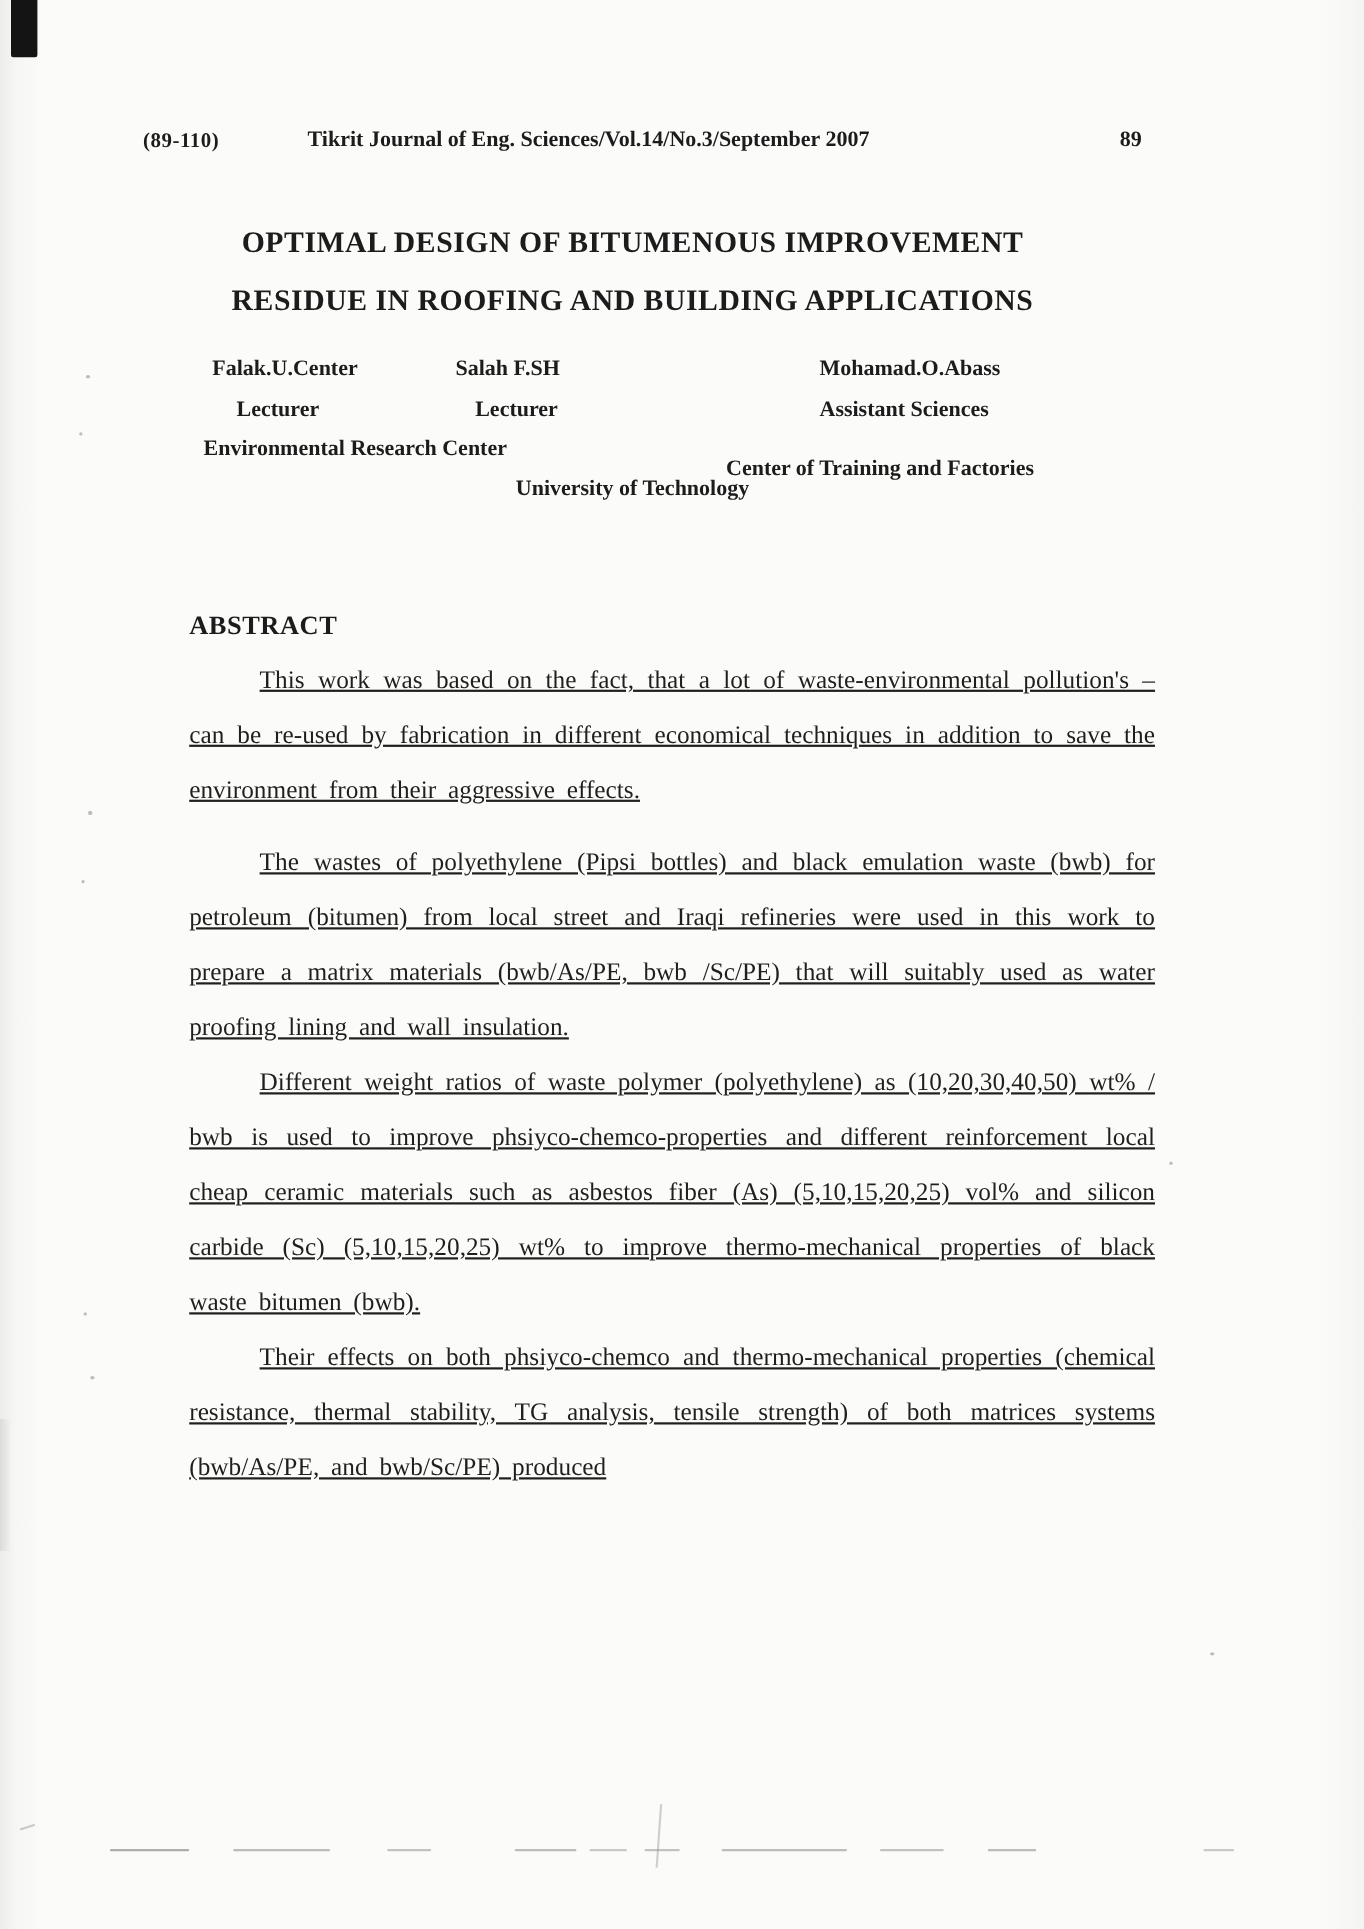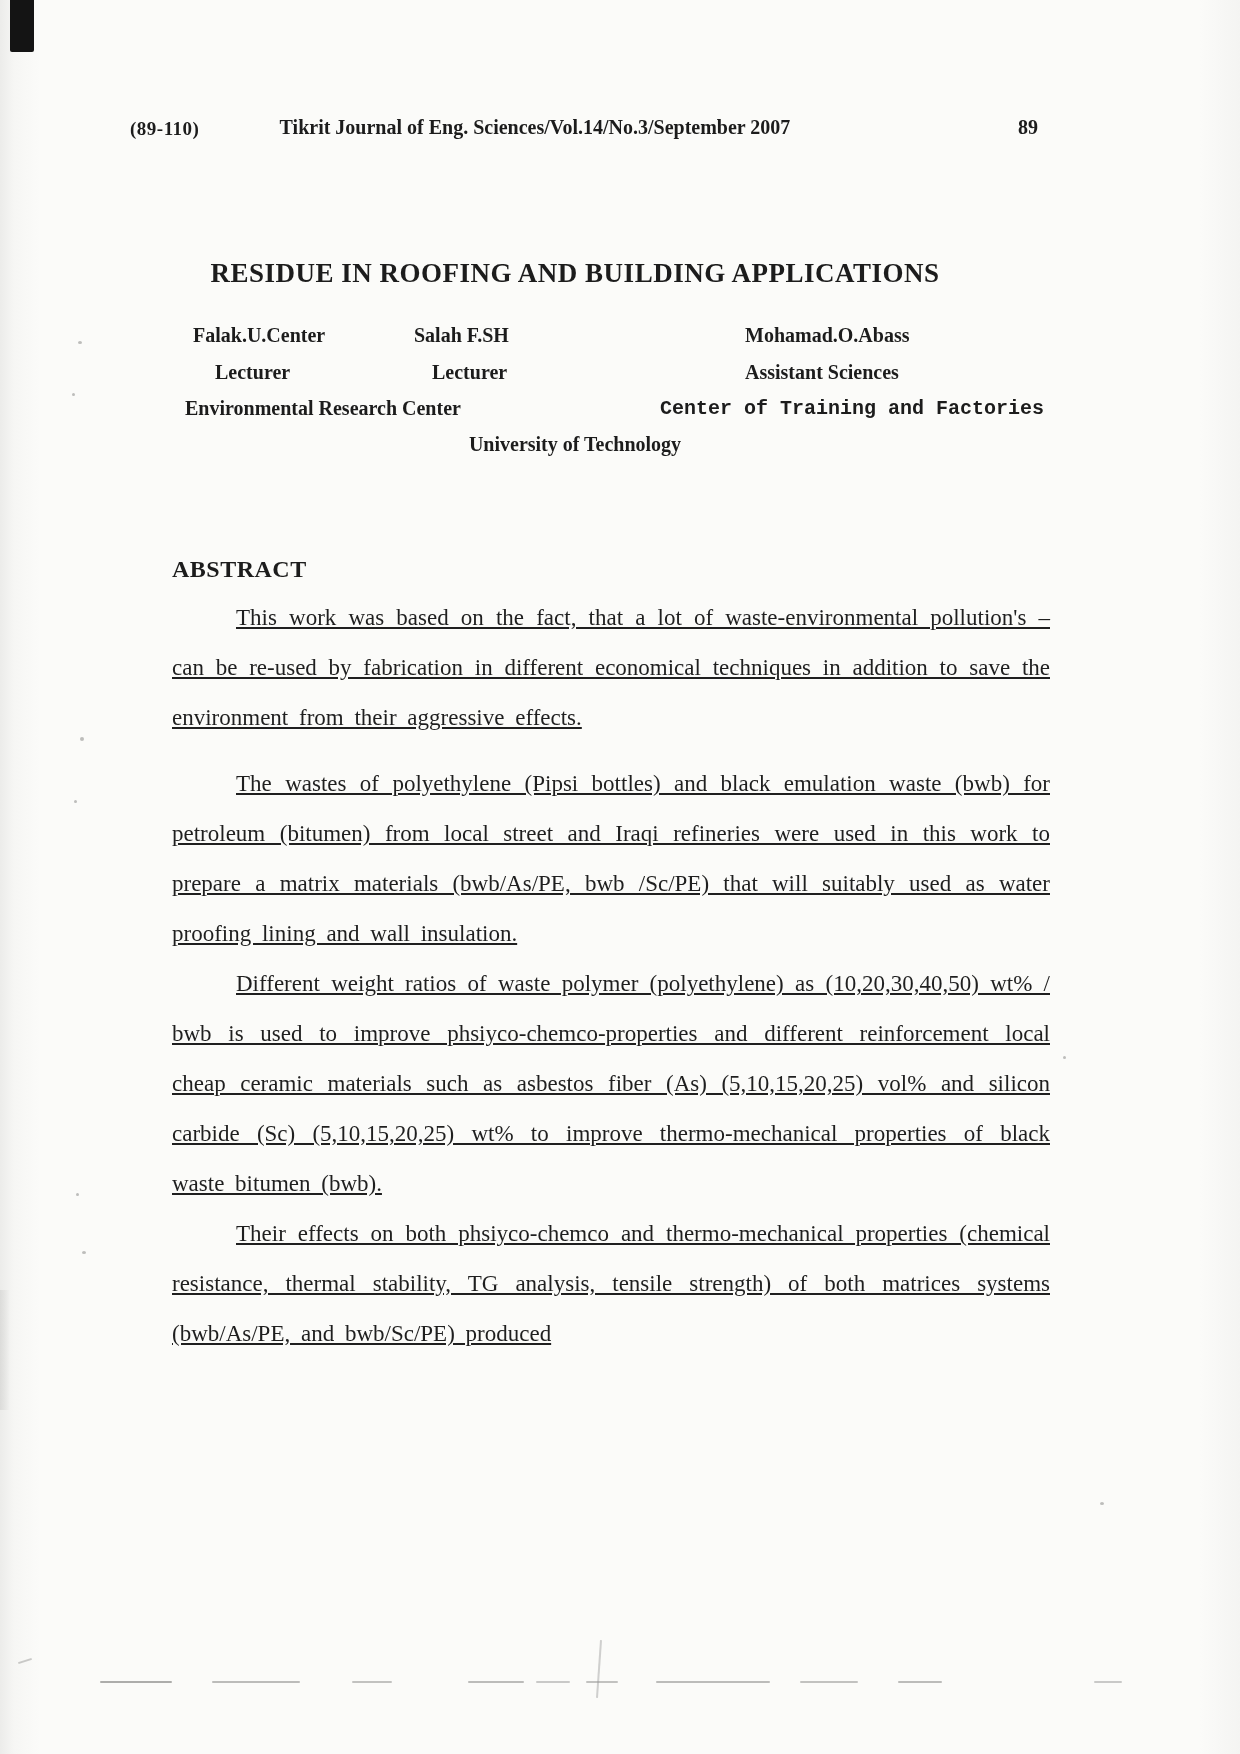--- a/index.html
+++ b/index.html
@@ -21,21 +21,21 @@
   .title.l2{top:258px;}
   
   .auth{position:absolute;font-weight:bold;font-size:20px;white-space:nowrap;}
   .a-name1{left:193px;top:324px;}
   .a-name2{left:414px;top:324px;}
   .a-name3{left:745px;top:324px;}
   .a-role1{left:215px;top:361px;}
   .a-role2{left:432px;top:361px;}
   .a-role3{left:745px;top:361px;}
   .a-aff1{left:185px;top:397px;}
-  .a-aff3{left:660px;top:397px;font-family:Liberation Mono, monospace;}
+  .a-aff3{left:660px;top:415px;}
   .a-univ{left:170px;top:433px;width:810px;text-align:center;}
   
   .abstract{position:absolute;left:172px;top:556px;width:878px;}
   .abstract h2{margin:0 0 10px 0;font-size:24px;letter-spacing:.5px;font-weight:bold;}
   .abstract p{margin:0;font-size:23px;line-height:50px;text-align:justify;text-indent:64px;word-spacing:5px;color:#1f1f1f;text-decoration:underline;}
   .abstract p.gap{margin-bottom:16px;}
   
   .corner-bar{position:absolute;left:10px;top:0;width:24px;height:52px;background:#141414;border-radius:0 0 2px 2px;}
   .speck{position:absolute;background:#8a8a88;border-radius:50%;opacity:.55;}
   .fold-line{position:absolute;top:1681px;height:2px;background:#6e6e6c;opacity:.55;border-radius:1px;}
@@ -56,20 +56,21 @@
   <div class="speck" style="left:74px;top:800px;width:3px;height:3px;"></div>
   <div class="speck" style="left:76px;top:1193px;width:3px;height:3px;"></div>
   <div class="speck" style="left:82px;top:1251px;width:4px;height:3px;"></div>
   <div class="speck" style="left:1063px;top:1056px;width:3px;height:3px;"></div>
   <div class="speck" style="left:1100px;top:1502px;width:4px;height:3px;"></div>
 
   <div class="hdr-range">(89-110)</div>
   <div class="hdr-journal">Tikrit Journal of Eng. Sciences/Vol.14/No.3/September 2007</div>
   <div class="hdr-page">89</div>
 
+  <div class="title l1">OPTIMAL DESIGN OF BITUMENOUS IMPROVEMENT</div>
   <div class="title l2">RESIDUE IN ROOFING AND BUILDING APPLICATIONS</div>
 
   <div class="auth a-name1">Falak.U.Center</div>
   <div class="auth a-name2">Salah F.SH</div>
   <div class="auth a-name3">Mohamad.O.Abass</div>
   <div class="auth a-role1">Lecturer</div>
   <div class="auth a-role2">Lecturer</div>
   <div class="auth a-role3">Assistant Sciences</div>
   <div class="auth a-aff1">Environmental Research Center</div>
   <div class="auth a-aff3">Center of Training and Factories</div>

